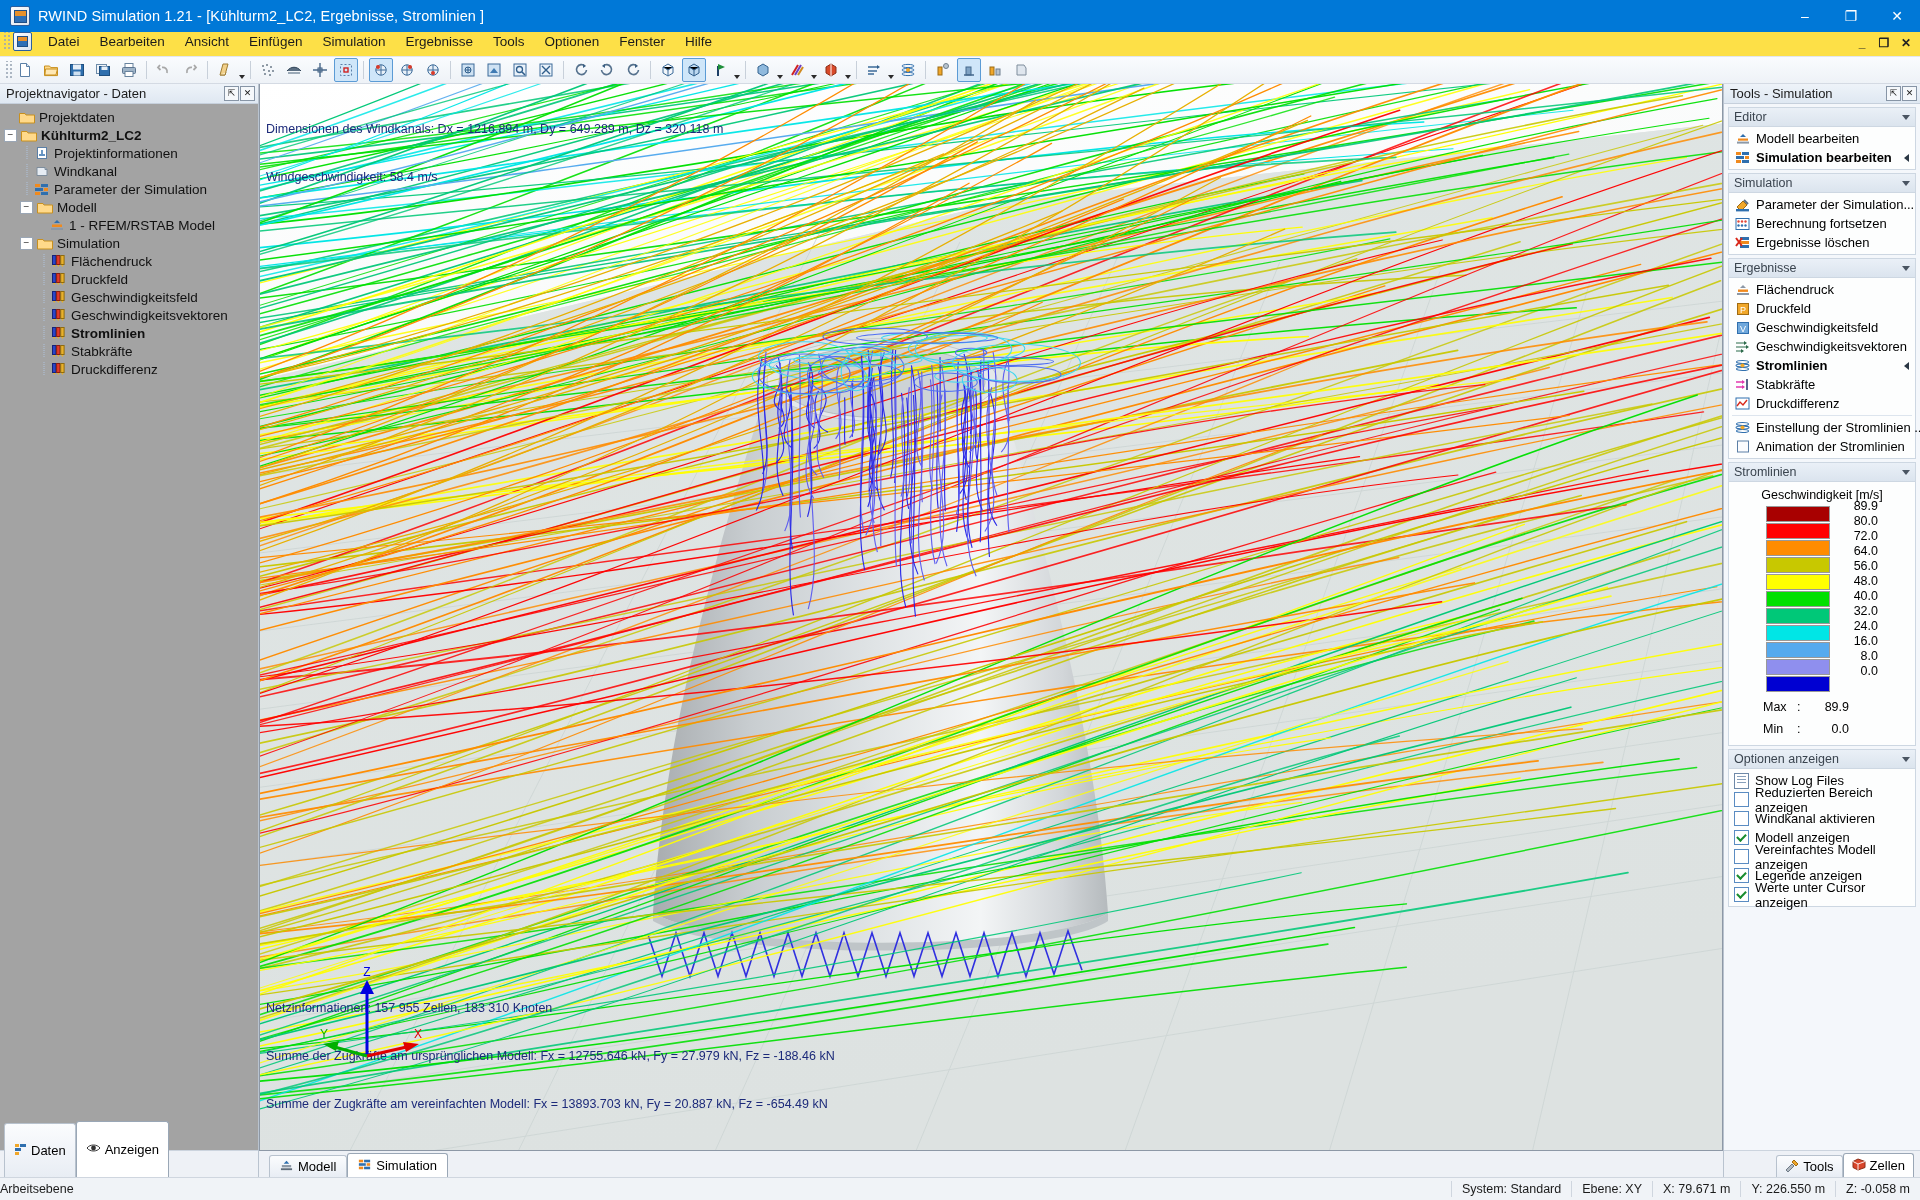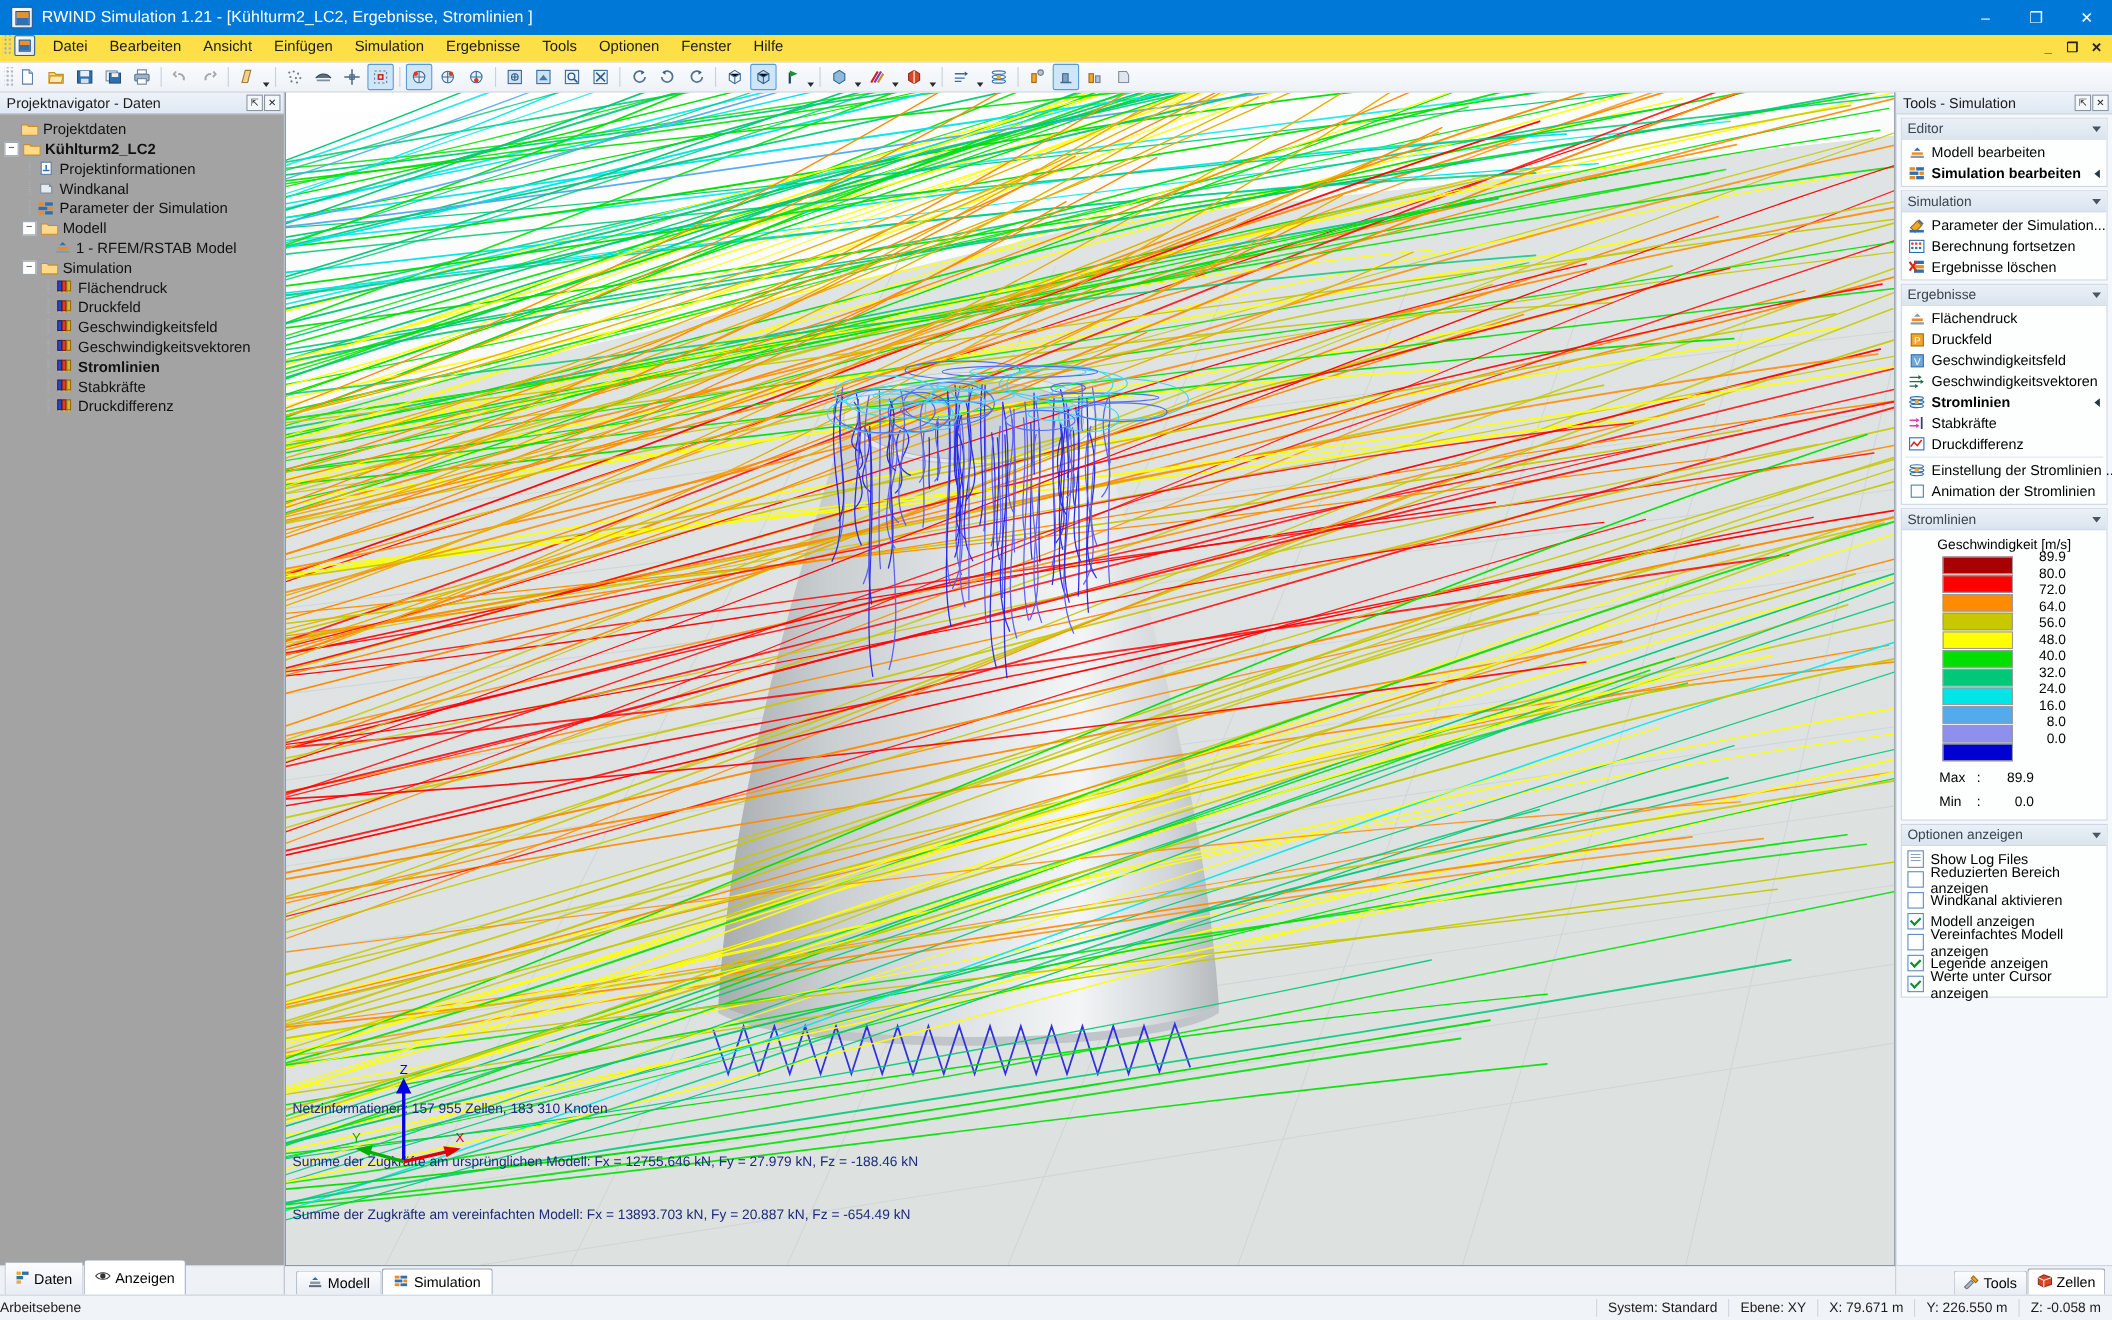--- a/index.html
+++ b/index.html
@@ -64,21 +64,21 @@
   .tnode .nolines{width:14px;flex:0 0 auto;}
   .tnode .ic{width:17px;height:15px;margin-right:4px;flex:0 0 auto;display:flex;align-items:center;justify-content:center;}
   .tnode .lbl{color:#111;}
   .tnode.bold .lbl{font-weight:bold;}
   .tnode .dots{width:13px;height:14px;flex:0 0 auto;
      background-image:linear-gradient(to bottom,#a9b3c0 1px,transparent 1px);
      background-size:2px 2px;background-repeat:repeat-y;background-position:6px 0;}
 
   
   .left-tabs{height:26px;display:flex;align-items:flex-end;padding-left:4px;background:#eef1f6;border-top:1px solid #ccd4de;}
-  .ltab{height:21px;display:flex;align-items:center;gap:4px;padding:4px 9px;font-size:13px;
+  .ltab{height:21px;display:flex;align-items:center;gap:4px;padding:16px 9px;font-size:13px;
       border:1px solid #b8c2ce;border-bottom:none;border-radius:3px 3px 0 0;background:linear-gradient(to bottom,#fbfcfe,#e8edf4);}
   .ltab.sel{background:#fff;border-color:#9aa7b6;height:23px;}
 
   
   .center{flex:1;display:flex;flex-direction:column;min-width:0;background:#eef1f6;}
   .viewwrap{flex:1;margin:0;position:relative;border:1px solid #8d98a6;border-top:none;background:#dfe4e4;overflow:hidden;}
   .scene{position:absolute;inset:0;overflow:hidden;}
   .info-top{position:absolute;left:6px;top:5px;font-size:12.5px;color:#1c2a7a;line-height:16px;z-index:9;white-space:pre;}
   .info-bot{position:absolute;left:6px;bottom:6px;font-size:12.5px;color:#1c2a7a;line-height:16px;z-index:9;white-space:pre;}
   .axis{position:absolute;left:55px;bottom:90px;width:110px;height:100px;z-index:9;}
@@ -1075,20 +1075,24 @@
                   <ellipse cx="575.7" cy="294.5" rx="28.2" ry="18.3" fill="none" stroke="#4a6af2" stroke-width="1.1"></ellipse>
                   <ellipse cx="759.8" cy="294.5" rx="41.3" ry="8.5" fill="none" stroke="#4a6af2" stroke-width="1.1"></ellipse>
                   <ellipse cx="596.1" cy="291.8" rx="14.9" ry="18.9" fill="none" stroke="#3bd6f0" stroke-width="1.1"></ellipse>
                   <ellipse cx="685.7" cy="302.1" rx="31.6" ry="9.3" fill="none" stroke="#4a6af2" stroke-width="1.1"></ellipse>
                   <ellipse cx="667.2" cy="257.2" rx="70.6" ry="5.3" fill="none" stroke="#4a6af2" stroke-width="1.1"></ellipse>
                 </g>
             </g>
           </svg>
         </div>
 
+        <div class="info-top">
+          <div>Dimensionen des Windkanals: Dx = 1216.894 m, Dy = 649.289 m, Dz = 320.118 m</div>
+          <div>Windgeschwindigkeit: 58.4 m/s</div>
+        </div>
 
         <div class="info-bot">
           <div>Netzinformationen: 157 955 Zellen, 183 310 Knoten</div>
           <div>Summe der Zugkräfte am ursprünglichen Modell: Fx = 12755.646 kN, Fy = 27.979 kN, Fz = -188.46 kN</div>
           <div>Summe der Zugkräfte am vereinfachten Modell: Fx = 13893.703 kN, Fy = 20.887 kN, Fz = -654.49 kN</div>
         </div>
 
         <div class="axis">
           <svg width="110" height="100" viewBox="0 0 110 100">
             <path d="M52 96 V30" stroke="#0000e0" stroke-width="3"></path>

